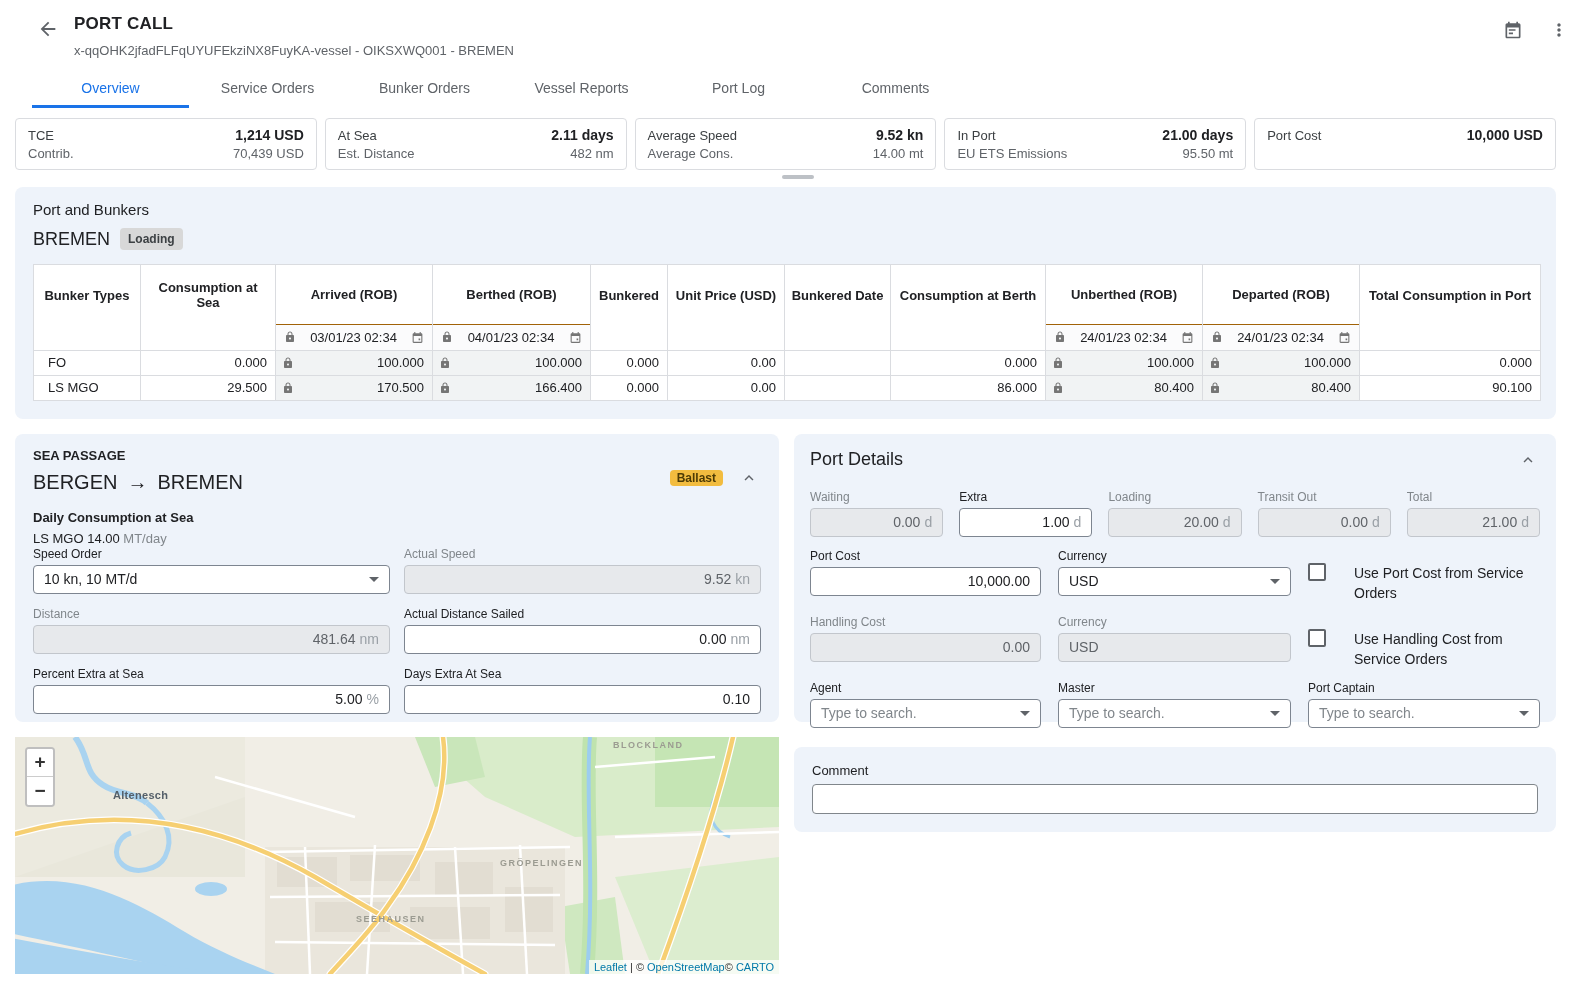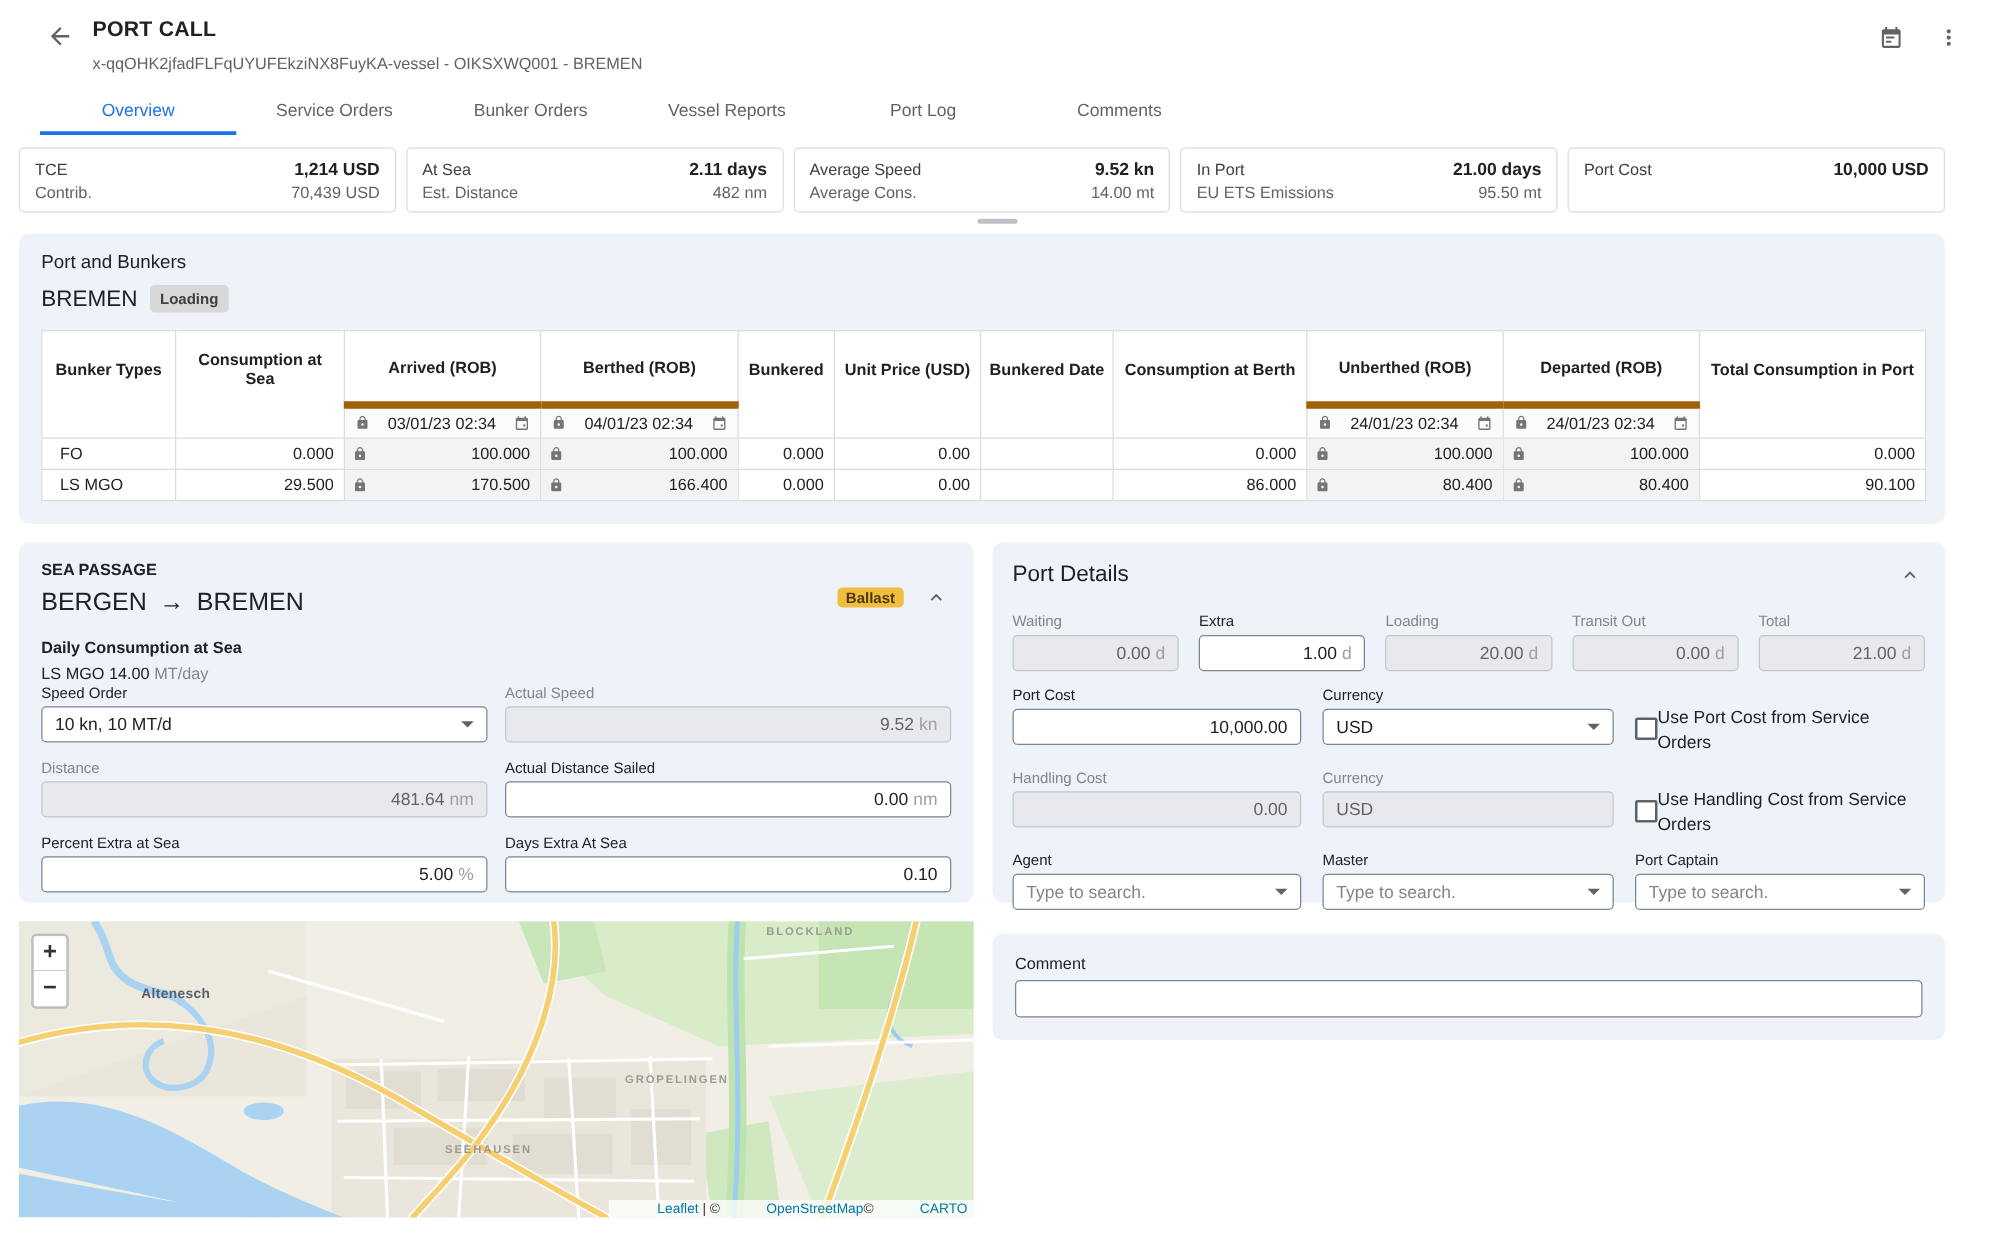--- a/index.html
+++ b/index.html
@@ -37,21 +37,21 @@
   .pb-port-line { display:flex; align-items:center; gap:10px; margin-top:10px; margin-bottom:14px; }
   .pb-port-name { font-size:18px; color:#202124; }
   .chip { background:#d8d8d8; color:#3c4043; font-size:12px; font-weight:bold; padding:4px 8px; border-radius:4px; }
   
   table.bunker { width:100%; border-collapse:collapse; table-layout:fixed; background:#fff; font-size:13px; }
   table.bunker { border:1px solid #dadce0; }
   table.bunker th, table.bunker td { border-right:1px solid #dadce0; }
   table.bunker th:last-child, table.bunker td:last-child { border-right:none; }
   th.colhead { font-weight:bold; text-align:center; padding:15px 6px 14px 6px; font-size:13px; color:#202124; vertical-align:middle;margin-left:12px; }
   tr.date-row td { height:26px; }
-  td.date-cell { border-top:6px solid #a16207; background:#fbfbfc; }
+  td.date-cell { border-top:1px solid #a16207; background:#fbfbfc; }
   .date-widget { display:flex; align-items:center; justify-content:space-between; padding:0 8px; }
   .date-text { font-size:13px; color:#202124; }
   tr.data-row td { border-top:1px solid #dadce0; height:25px; padding:0 8px; text-align:right; }
   tr.data-row td.type-cell { text-align:left; padding-left:14px; }
   td.locked { background:#f1f3f4; position:relative; padding-left:22px; }
   td.locked .lock-ico { position:absolute; left:6px; top:50%; transform:translateY(-50%); }
   
   .columns { display:flex; gap:15px; margin:15px 39px 0 15px; align-items:flex-start; }
   .col-left { width:764px; }
   .col-right { width:762px; }
@@ -78,35 +78,35 @@
   .input.select { justify-content:space-between; cursor:pointer; }
   .input .caret { width:0; height:0; border-left:5px solid transparent; border-right:5px solid transparent; border-top:5px solid #5f6368; }
   .input .placeholder { color:#80868b; }
   .sea-grid { display:grid; grid-template-columns:1fr 1fr; column-gap:14px; row-gap:13px; margin-top:1px; }
   
   .details-card { padding:14px 16px 18px 16px; height:288px; }
   .details-head { display:flex; justify-content:space-between; align-items:center; }
   .details-title { font-size:18px; color:#202124; }
   .dur-grid { display:grid; grid-template-columns:repeat(5,1fr); gap:16px; margin-top:18px; }
   .cost-grid { display:grid; grid-template-columns:231px 233px 1fr; column-gap:17px; margin-top:12px; }
-  .checkbox-row { display:flex; align-items:center; gap:0; padding-top:14px; }
+  .checkbox-row { display:flex; gap:28px; padding-top:14px; }
   .checkbox { width:18px; height:18px; border:2px solid #5f6368; border-radius:2px; background:#fff; flex:none; cursor:pointer; }
   .checkbox-label { font-size:14px; color:#202124; line-height:20px; }
   
   .comment-card { margin-top:25px; padding:16px 18px 18px 18px; }
   .comment-input { height:30px; border:1px solid #80868b; border-radius:4px; background:#fff; cursor:text; }
   
   .map-wrap { position:relative; width:764px; height:237px; margin-top:15px; overflow:hidden; background:#f2efe8; }
   .map-label { position:absolute; color:#9b9b91; font-size:9px; letter-spacing:1.5px; font-weight:bold; }
   .map-label.town { color:#55606a; font-size:11px; letter-spacing:.3px; }
   .leaflet-zoom { position:absolute; top:10px; left:10px; width:30px; border:2px solid rgba(0,0,0,.25); border-radius:4px; overflow:hidden; background:#fff; }
   .leaflet-zoom .zbtn { height:28px; display:flex; align-items:center; justify-content:center; font-size:19px; font-weight:bold; color:#333; cursor:pointer; background:#fff; }
   .leaflet-zoom .zbtn:first-child { border-bottom:1px solid #ccc; }
   .attribution { position:absolute; right:0; bottom:0; background:rgba(255,255,255,.75); font-size:11px; padding:1px 5px; color:#333; }
-  .attribution .lnk { color:#0078a8; cursor:pointer;margin-left:34px; }
+  .attribution .lnk { color:#0078a8; cursor:pointer; }
   svg.ico { display:block; }
 </style>
 </head>
 <body>
 
 <div class="app-header">
   <div class="header-top">
     <div class="back-btn">
       <svg class="ico" width="22" height="22" viewBox="0 0 24 24">
           <path d="M20 11H7.83l5.59-5.59L12 4l-8 8 8 8 1.41-1.41L7.83 13H20v-2z" fill="#5f6368"></path>

